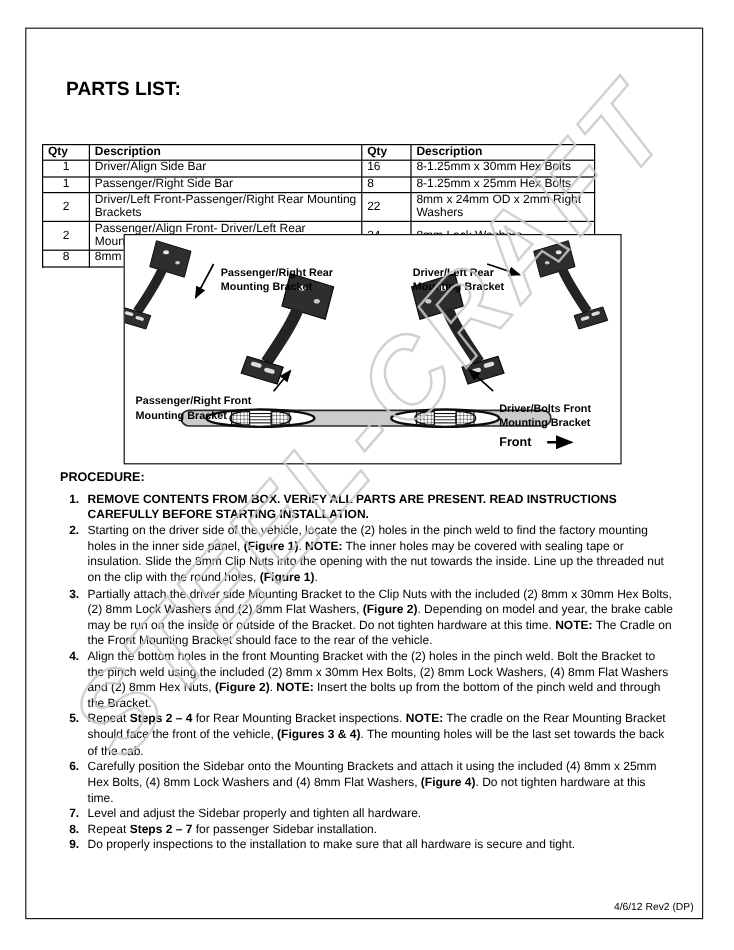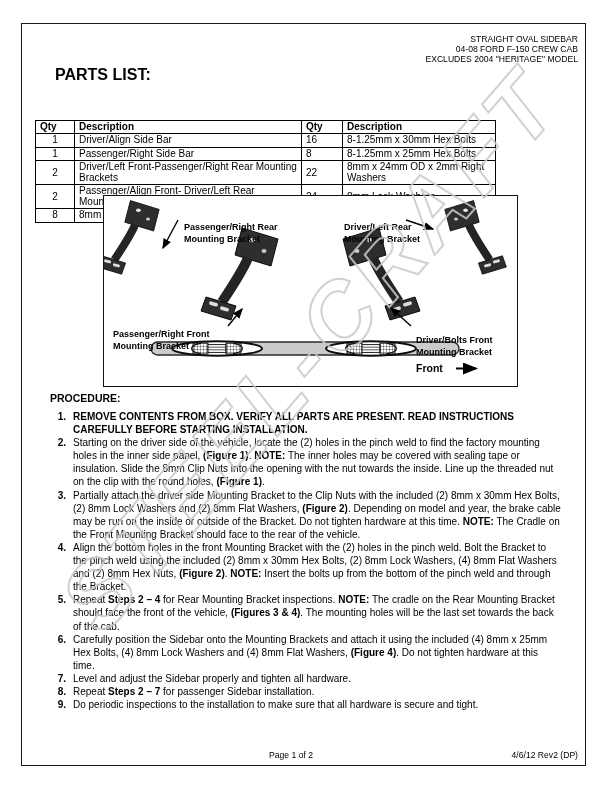--- a/index.html
+++ b/index.html
@@ -41,25 +41,20 @@
   .footer-rev{position:absolute;right:34px;top:750px;font-size:8.6px;}
 </style>
 </head>
 <body>
 
 <div class="sheet">
   <div class="page-border"></div>
 
   <div class="watermark">STEEL-CRAFT</div>
 
-  <div class="header">
-    <div>STRAIGHT OVAL SIDEBAR</div>
-    <div>04-08 FORD F-150 CREW CAB</div>
-    <div>EXCLUDES 2004 "HERITAGE" MODEL</div>
-  </div>
 
   <div class="parts-title">PARTS LIST:</div>
 
   <table class="parts">
     <thead>
         <tr id="parts-head">
           <th class="qty">Qty</th>
           <th class="d1">Description</th>
           <th class="qty2">Qty</th>
           <th class="d2">Description</th>
@@ -212,19 +207,18 @@
       <div class="step">
         <div class="step-num">7.</div>
         <div class="step-body"><span>Level and adjust the Sidebar properly and tighten all hardware.</span></div>
       </div>
       <div class="step">
         <div class="step-num">8.</div>
         <div class="step-body"><span>Repeat </span><span class="b">Steps 2 – 7</span><span> for passenger Sidebar installation.</span></div>
       </div>
       <div class="step">
         <div class="step-num">9.</div>
-        <div class="step-body"><span>Do periodic inspections to the installation to make sure that all hardware is secure and tight.</span></div>
-      </div>
-    </div>
-
-  <div class="footer-page">Page 1 of 2</div>
+        <div class="step-body"><span>Do properly inspections to the installation to make sure that all hardware is secure and tight.</span></div>
+      </div>
+    </div>
+
   <div class="footer-rev">4/6/12 Rev2 (DP)</div>
 </div>
 
 </body></html>

